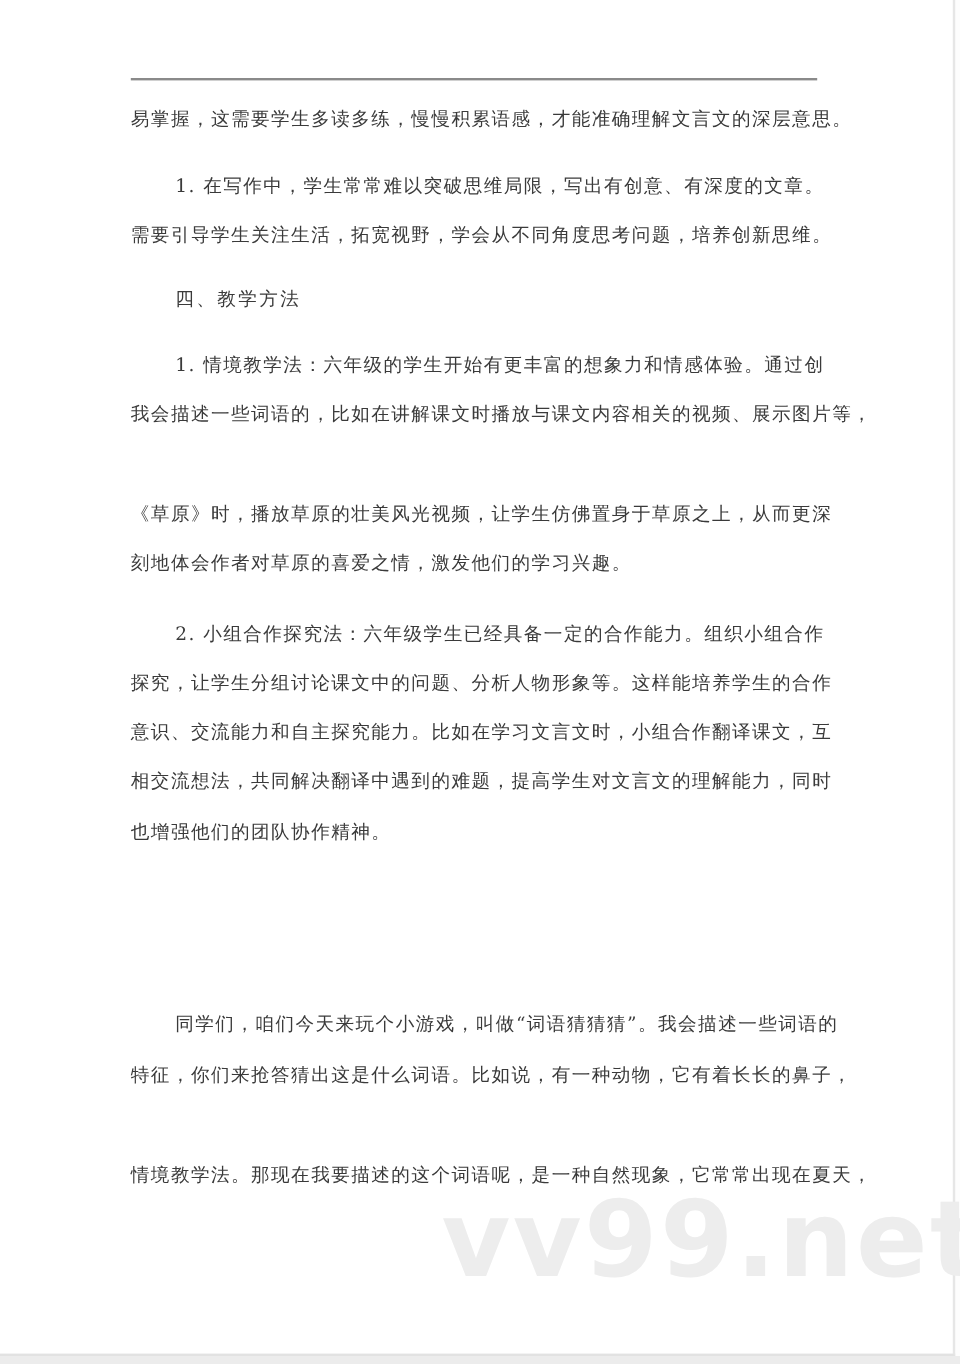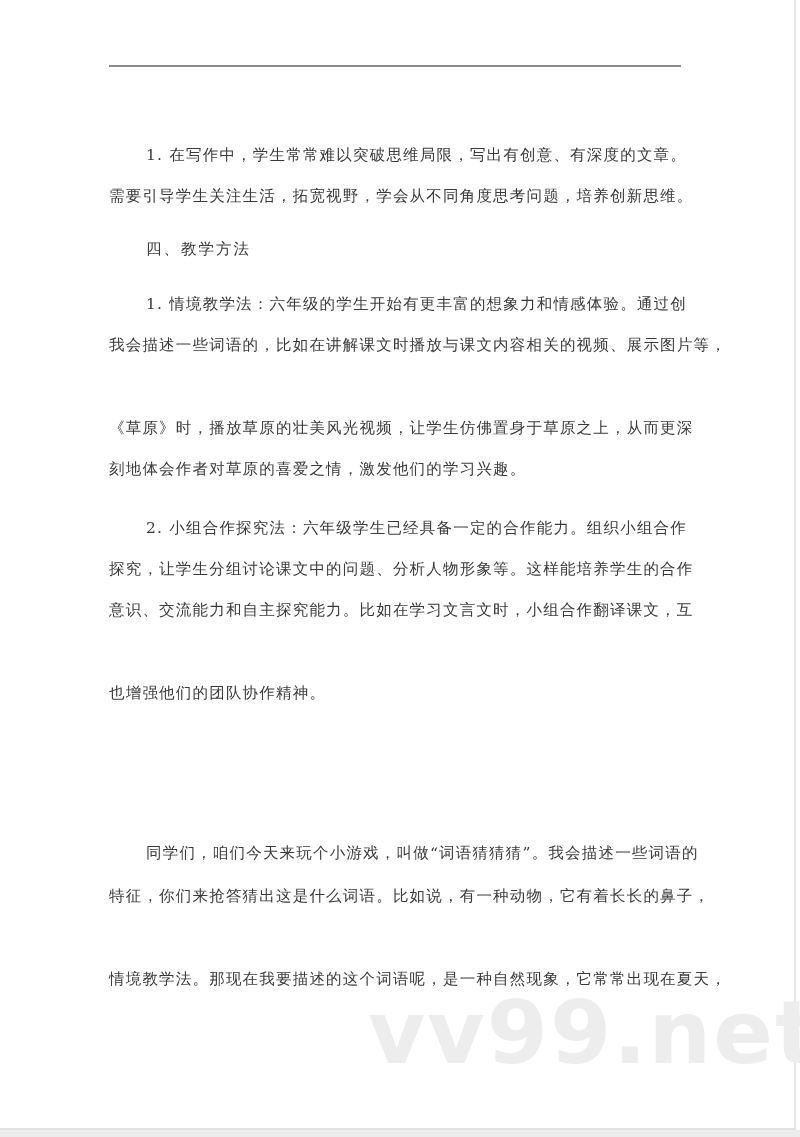--- a/index.html
+++ b/index.html
@@ -36,34 +36,36 @@
     font-weight: bold; font-size: 88px; line-height: 90px;
     color: #ededed; letter-spacing: 2px;
   }
 </style>
 </head>
 <body>
 
 <div class="page">
   <div class="header-rule"></div>
 
+  <div class="line" style="top:89px">易掌握，这需要学生多读多练，慢慢积累语感，才能准确理解文言文的深层意思。</div>
 
   <div class="line indent" style="top:145px">1. 在写作中，学生常常难以突破思维局限，写出有创意、有深度的文章。</div>
   <div class="line" style="top:186px">需要引导学生关注生活，拓宽视野，学会从不同角度思考问题，培养创新思维。</div>
 
   <div class="line indent-h" style="top:239px">四、教学方法</div>
 
   <div class="line indent" style="top:294px">1. 情境教学法：六年级的学生开始有更丰富的想象力和情感体验。通过创</div>
   <div class="line" style="top:335px">我会描述一些词语的，比如在讲解课文时播放与课文内容相关的视频、展示图片等，</div>
   <div class="line" style="top:418px">《草原》时，播放草原的壮美风光视频，让学生仿佛置身于草原之上，从而更深</div>
   <div class="line" style="top:459px">刻地体会作者对草原的喜爱之情，激发他们的学习兴趣。</div>
 
   <div class="line indent" style="top:518px">2. 小组合作探究法：六年级学生已经具备一定的合作能力。组织小组合作</div>
   <div class="line" style="top:559px">探究，让学生分组讨论课文中的问题、分析人物形象等。这样能培养学生的合作</div>
   <div class="line" style="top:600px">意识、交流能力和自主探究能力。比如在学习文言文时，小组合作翻译课文，互</div>
+  <div class="line" style="top:641px">相交流想法，共同解决翻译中遇到的难题，提高学生对文言文的理解能力，同时</div>
   <div class="line" style="top:683px">也增强他们的团队协作精神。</div>
 
 
   <div class="line indent" style="top:843px">同学们，咱们今天来玩个小游戏，叫做“词语猜猜猜”。我会描述一些词语的</div>
   <div class="line" style="top:886px">特征，你们来抢答猜出这是什么词语。比如说，有一种动物，它有着长长的鼻子，</div>
   <div class="line" style="top:969px">情境教学法。那现在我要描述的这个词语呢，是一种自然现象，它常常出现在夏天，</div>
 
   <div class="watermark">vv99.net</div>
 </div>
 <div class="bottom-strip"></div>

